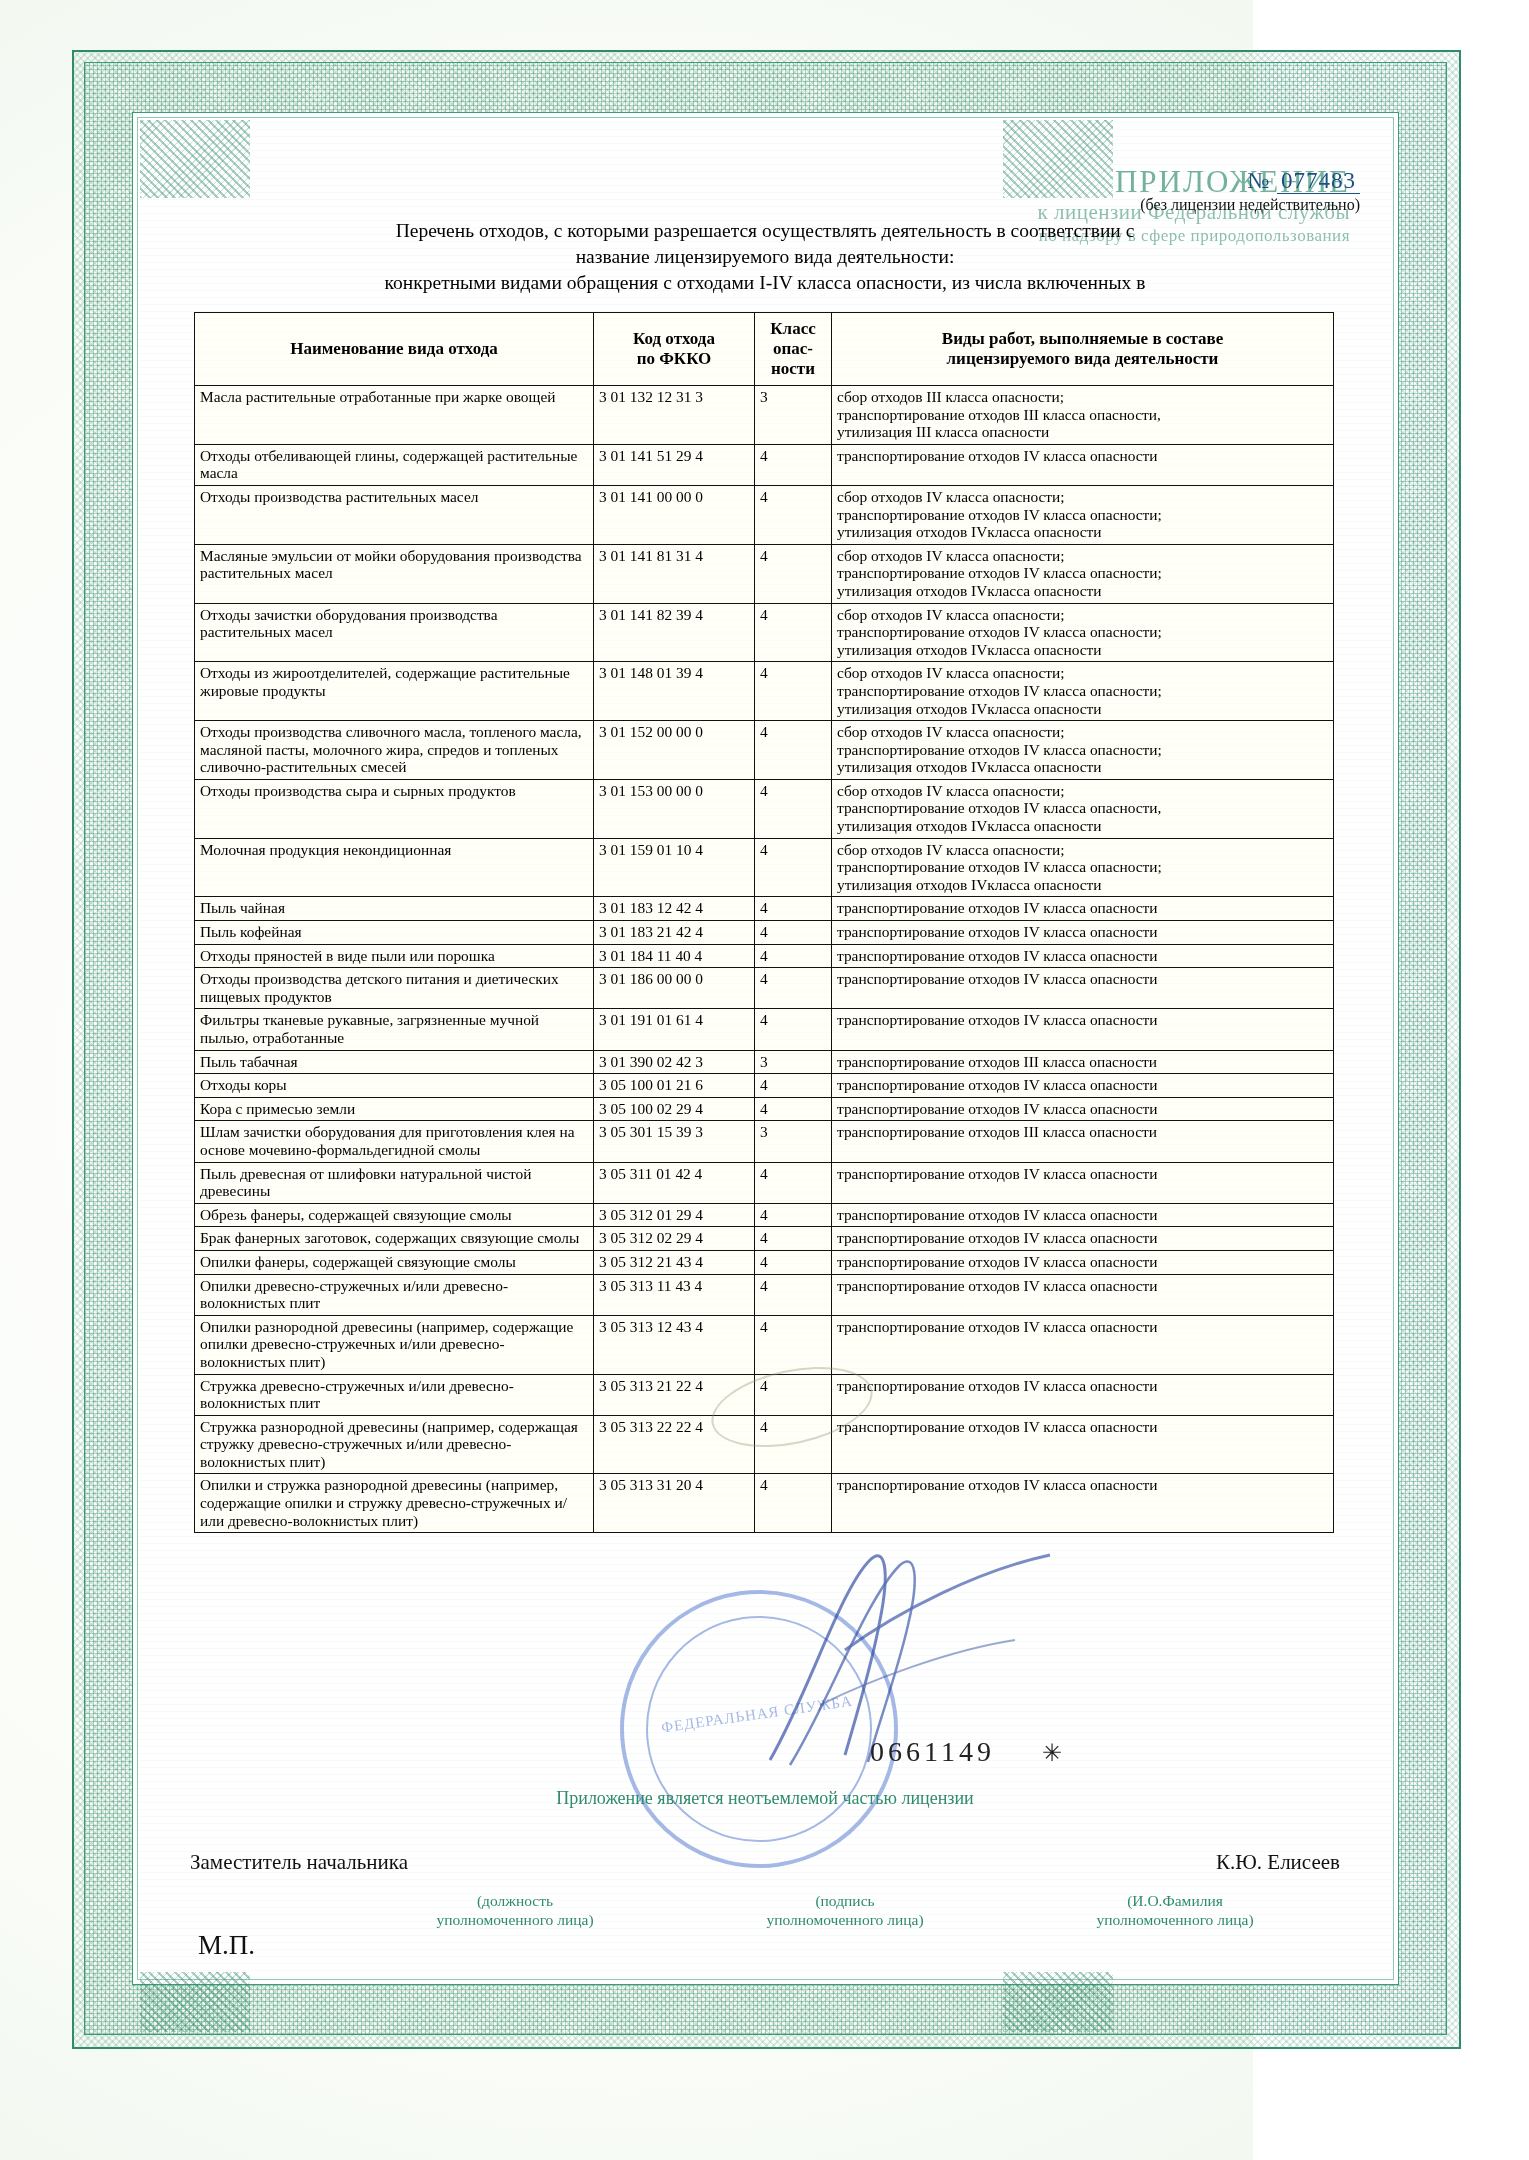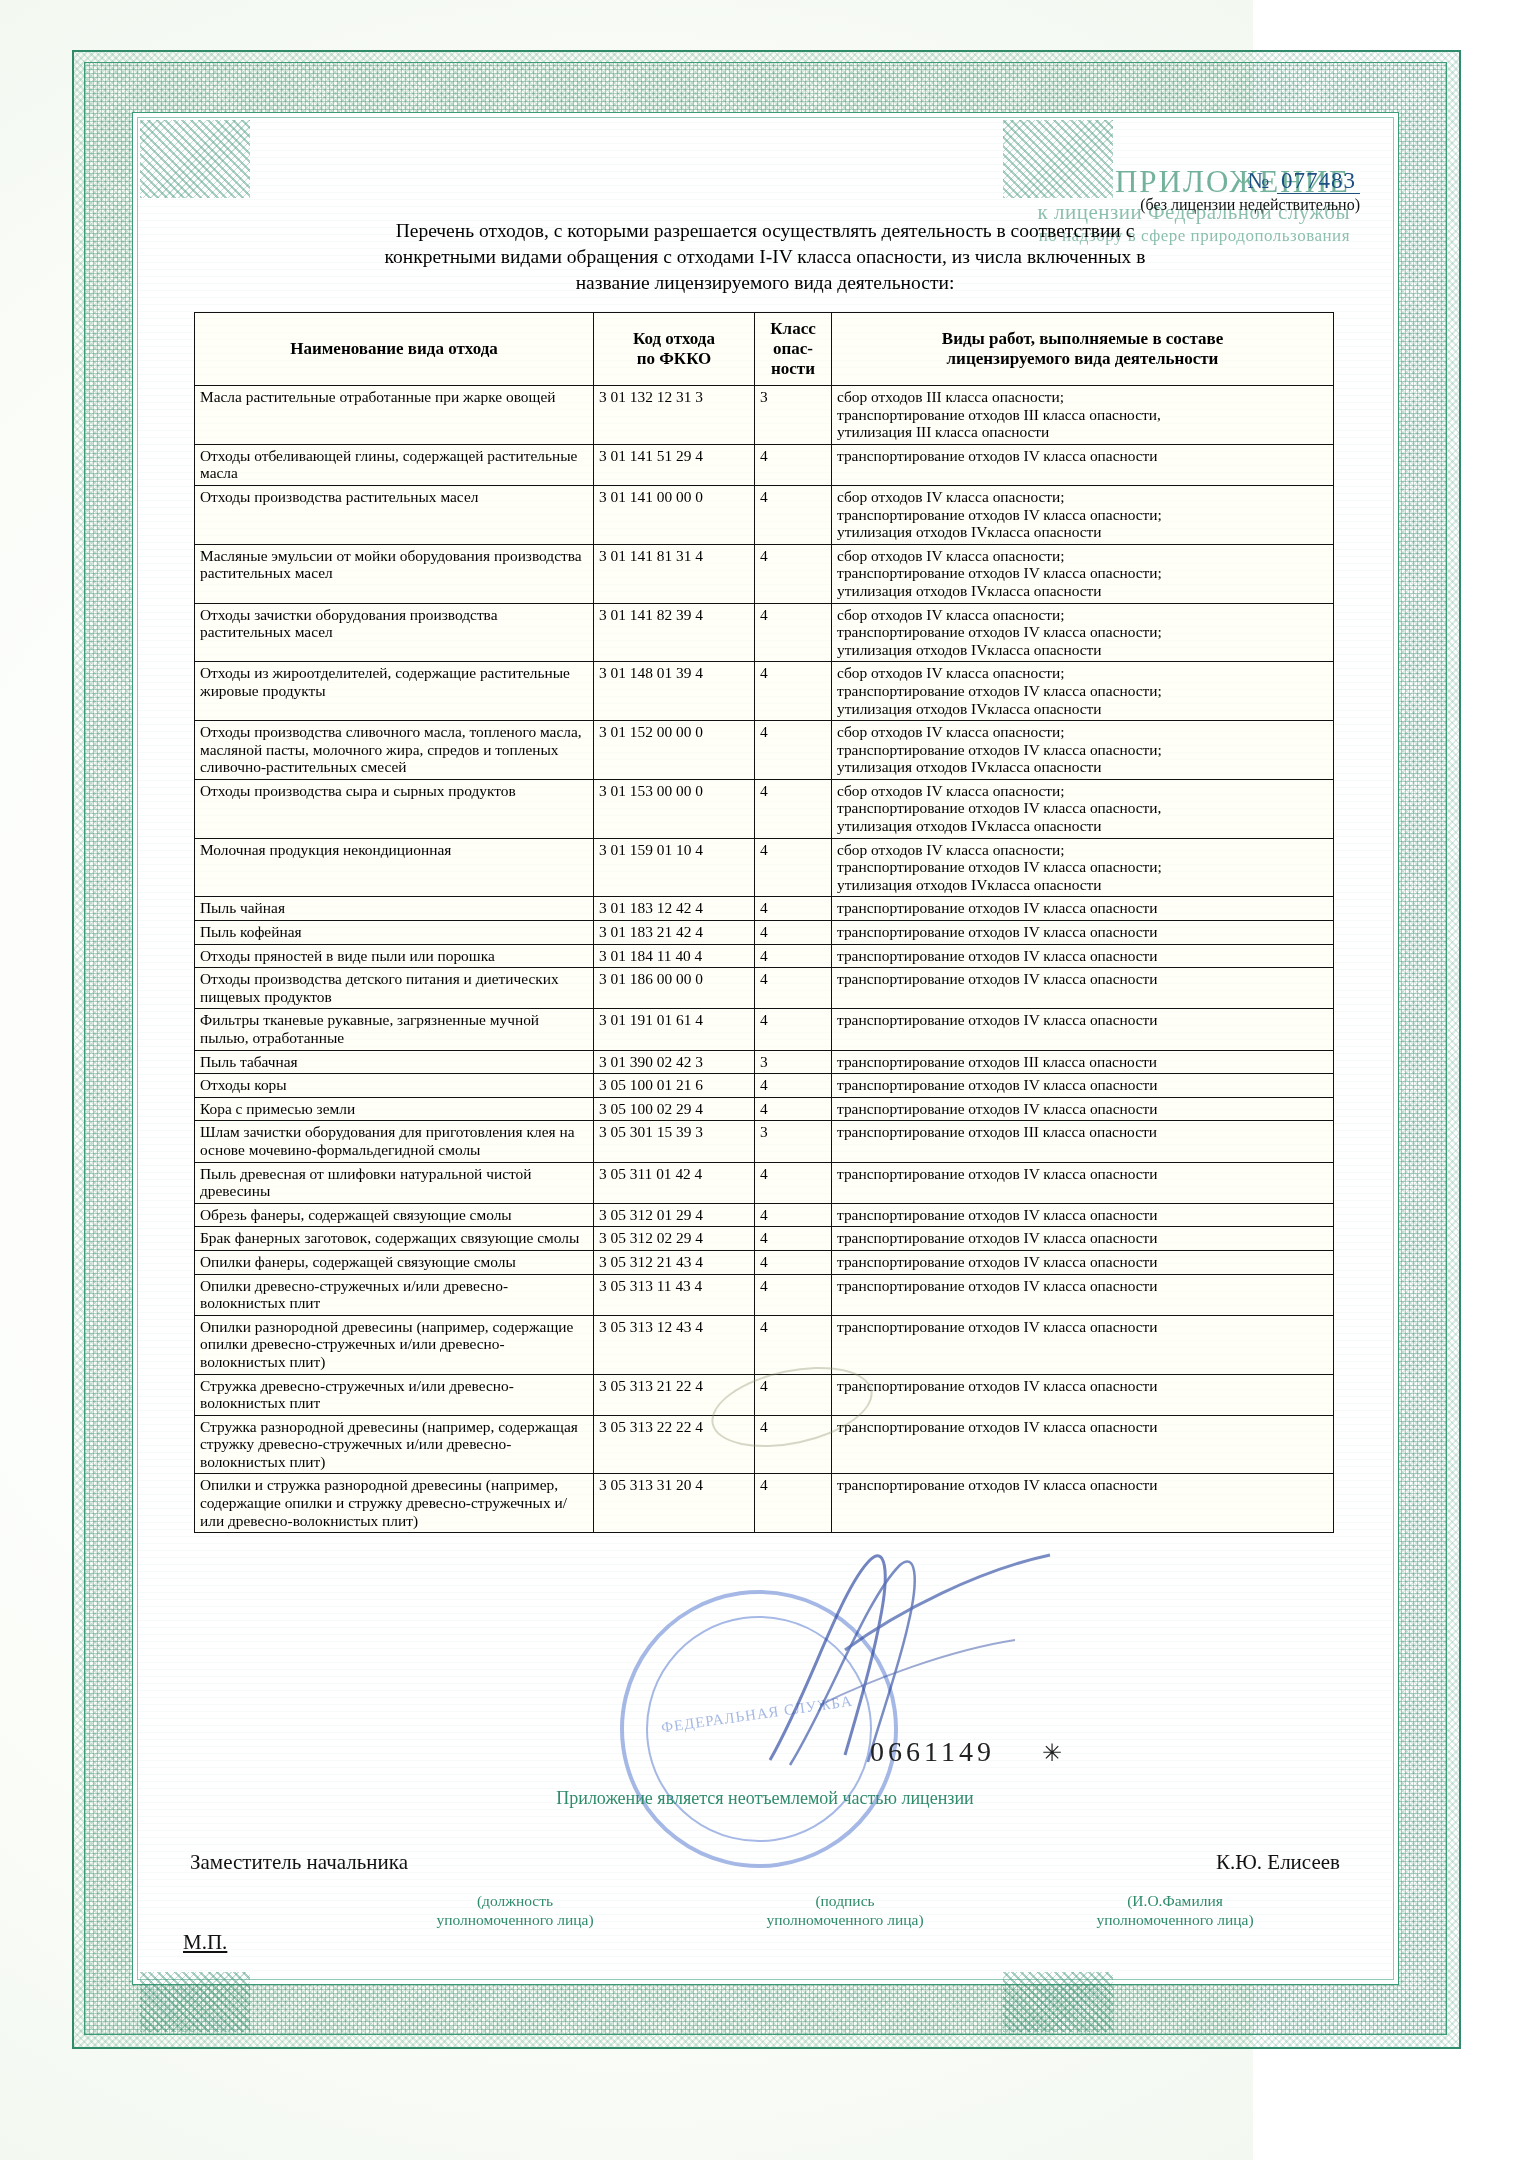--- a/index.html
+++ b/index.html
@@ -128,21 +128,21 @@
     position:absolute;left:0;width:1230px;
   }
   .sig .row1{display:flex;justify-content:space-between;align-items:center;padding:0 40px;}
   .sig .name-left{font-size:21px;color:#111;}
   .sig .name-right{font-size:21px;color:#111;}
   .sig .row2{display:flex;justify-content:flex-end;padding:0 40px;margin-top:16px;}
   .sig .cap{font-size:15.5px;color:#2f8b6a;text-align:center;line-height:19px;}
   .sig .cap.left{width:330px;}
   .sig .cap.mid{width:330px;}
   .sig .cap.right{width:330px;}
-  .mp{position:absolute;left:33px;font-size:21px;color:#111;text-decoration:underline;}
+  .mp{position:absolute;left:48px;font-size:27px;color:#111;}
 
   .sernum{
     position:absolute;left:720px;top:1606px;font-size:28px;letter-spacing:4px;
     color:#222;font-family:"Liberation Serif", serif;
   }
   .sernum .star{margin-left:36px;font-size:24px;}
 
   
   .stamp{
     position:absolute;left:470px;top:1460px;width:270px;height:270px;
@@ -190,22 +190,22 @@
     <div class="topright">
       <div class="doc-no">
         <span>№</span>
         <span class="num">077483</span>
       </div>
       <div class="no-license">(без лицензии недействительно)</div>
     </div>
 
     <div class="intro">
       <p class="l1">Перечень отходов, с которыми разрешается осуществлять деятельность в соответствии с</p>
+      <p>название лицензируемого вида деятельности:</p>
       <p>конкретными видами обращения с отходами I-IV класса опасности, из числа включенных в</p>
-      <p>название лицензируемого вида деятельности:</p>
     </div>
 
     <table class="main">
       <thead>
         <tr>
           <th class="col-name">Наименование вида отхода</th>
           <th class="col-code">
             <div>Код отхода</div>
             <div>по ФККО</div>
           </th>

